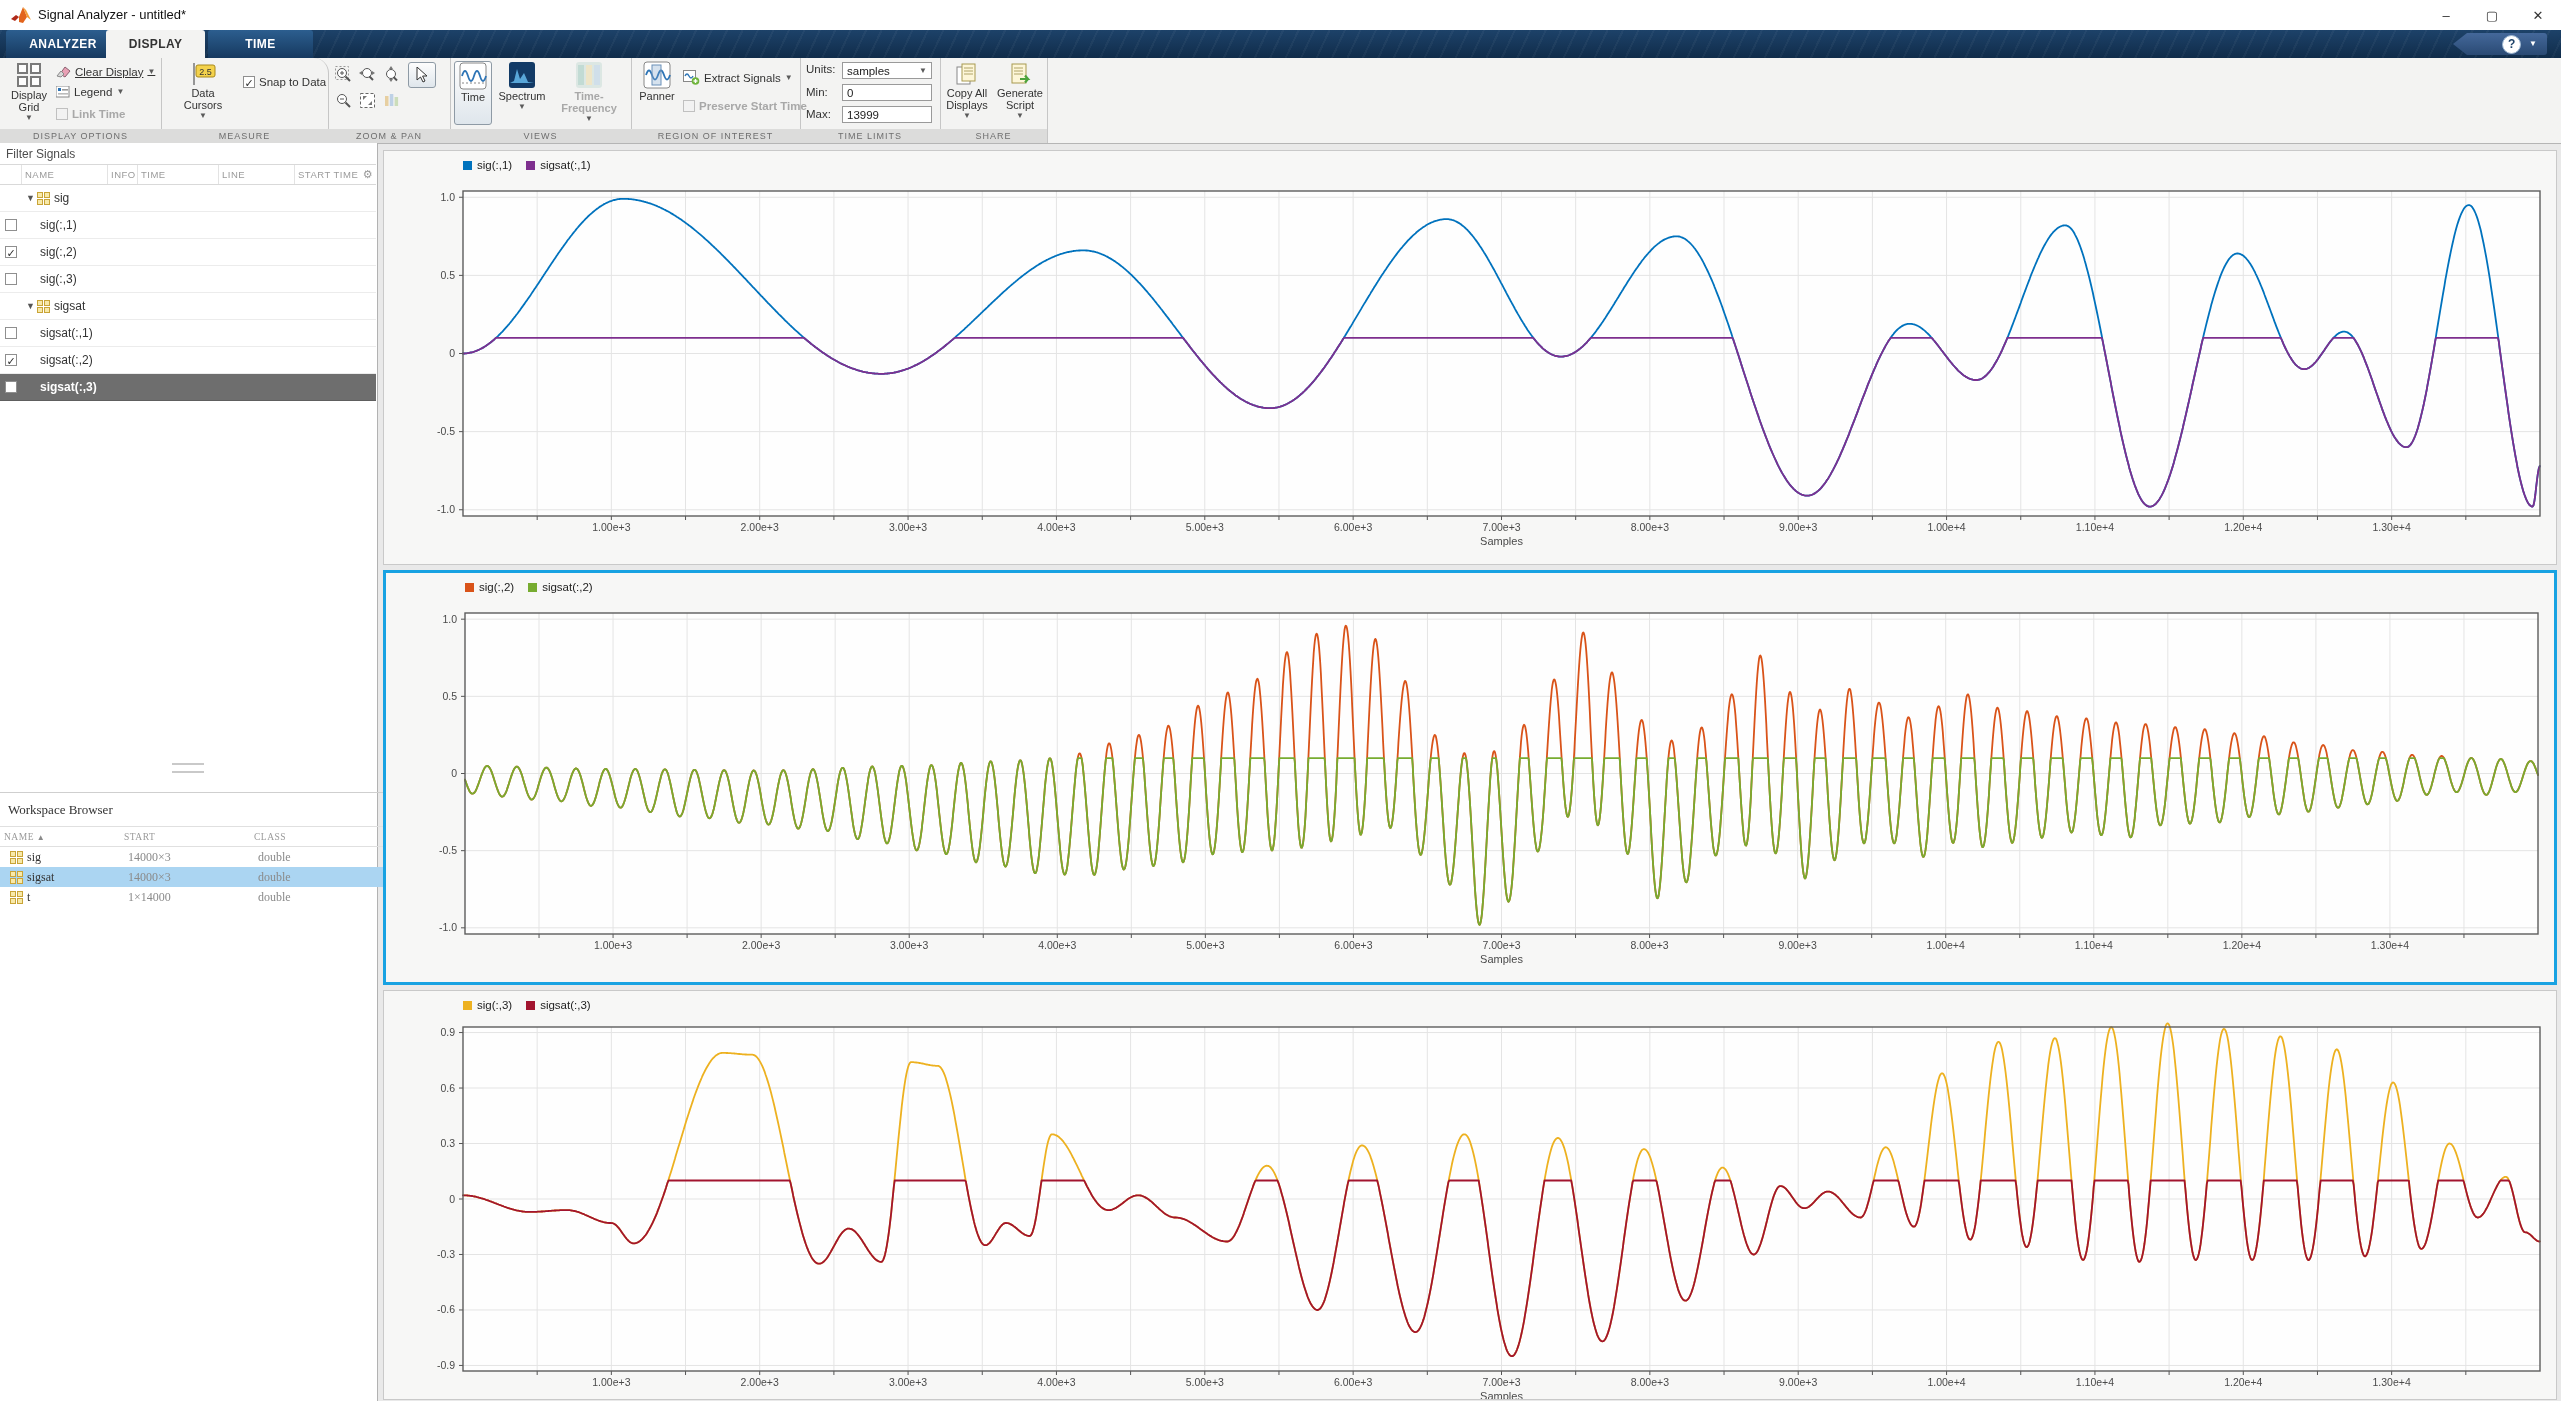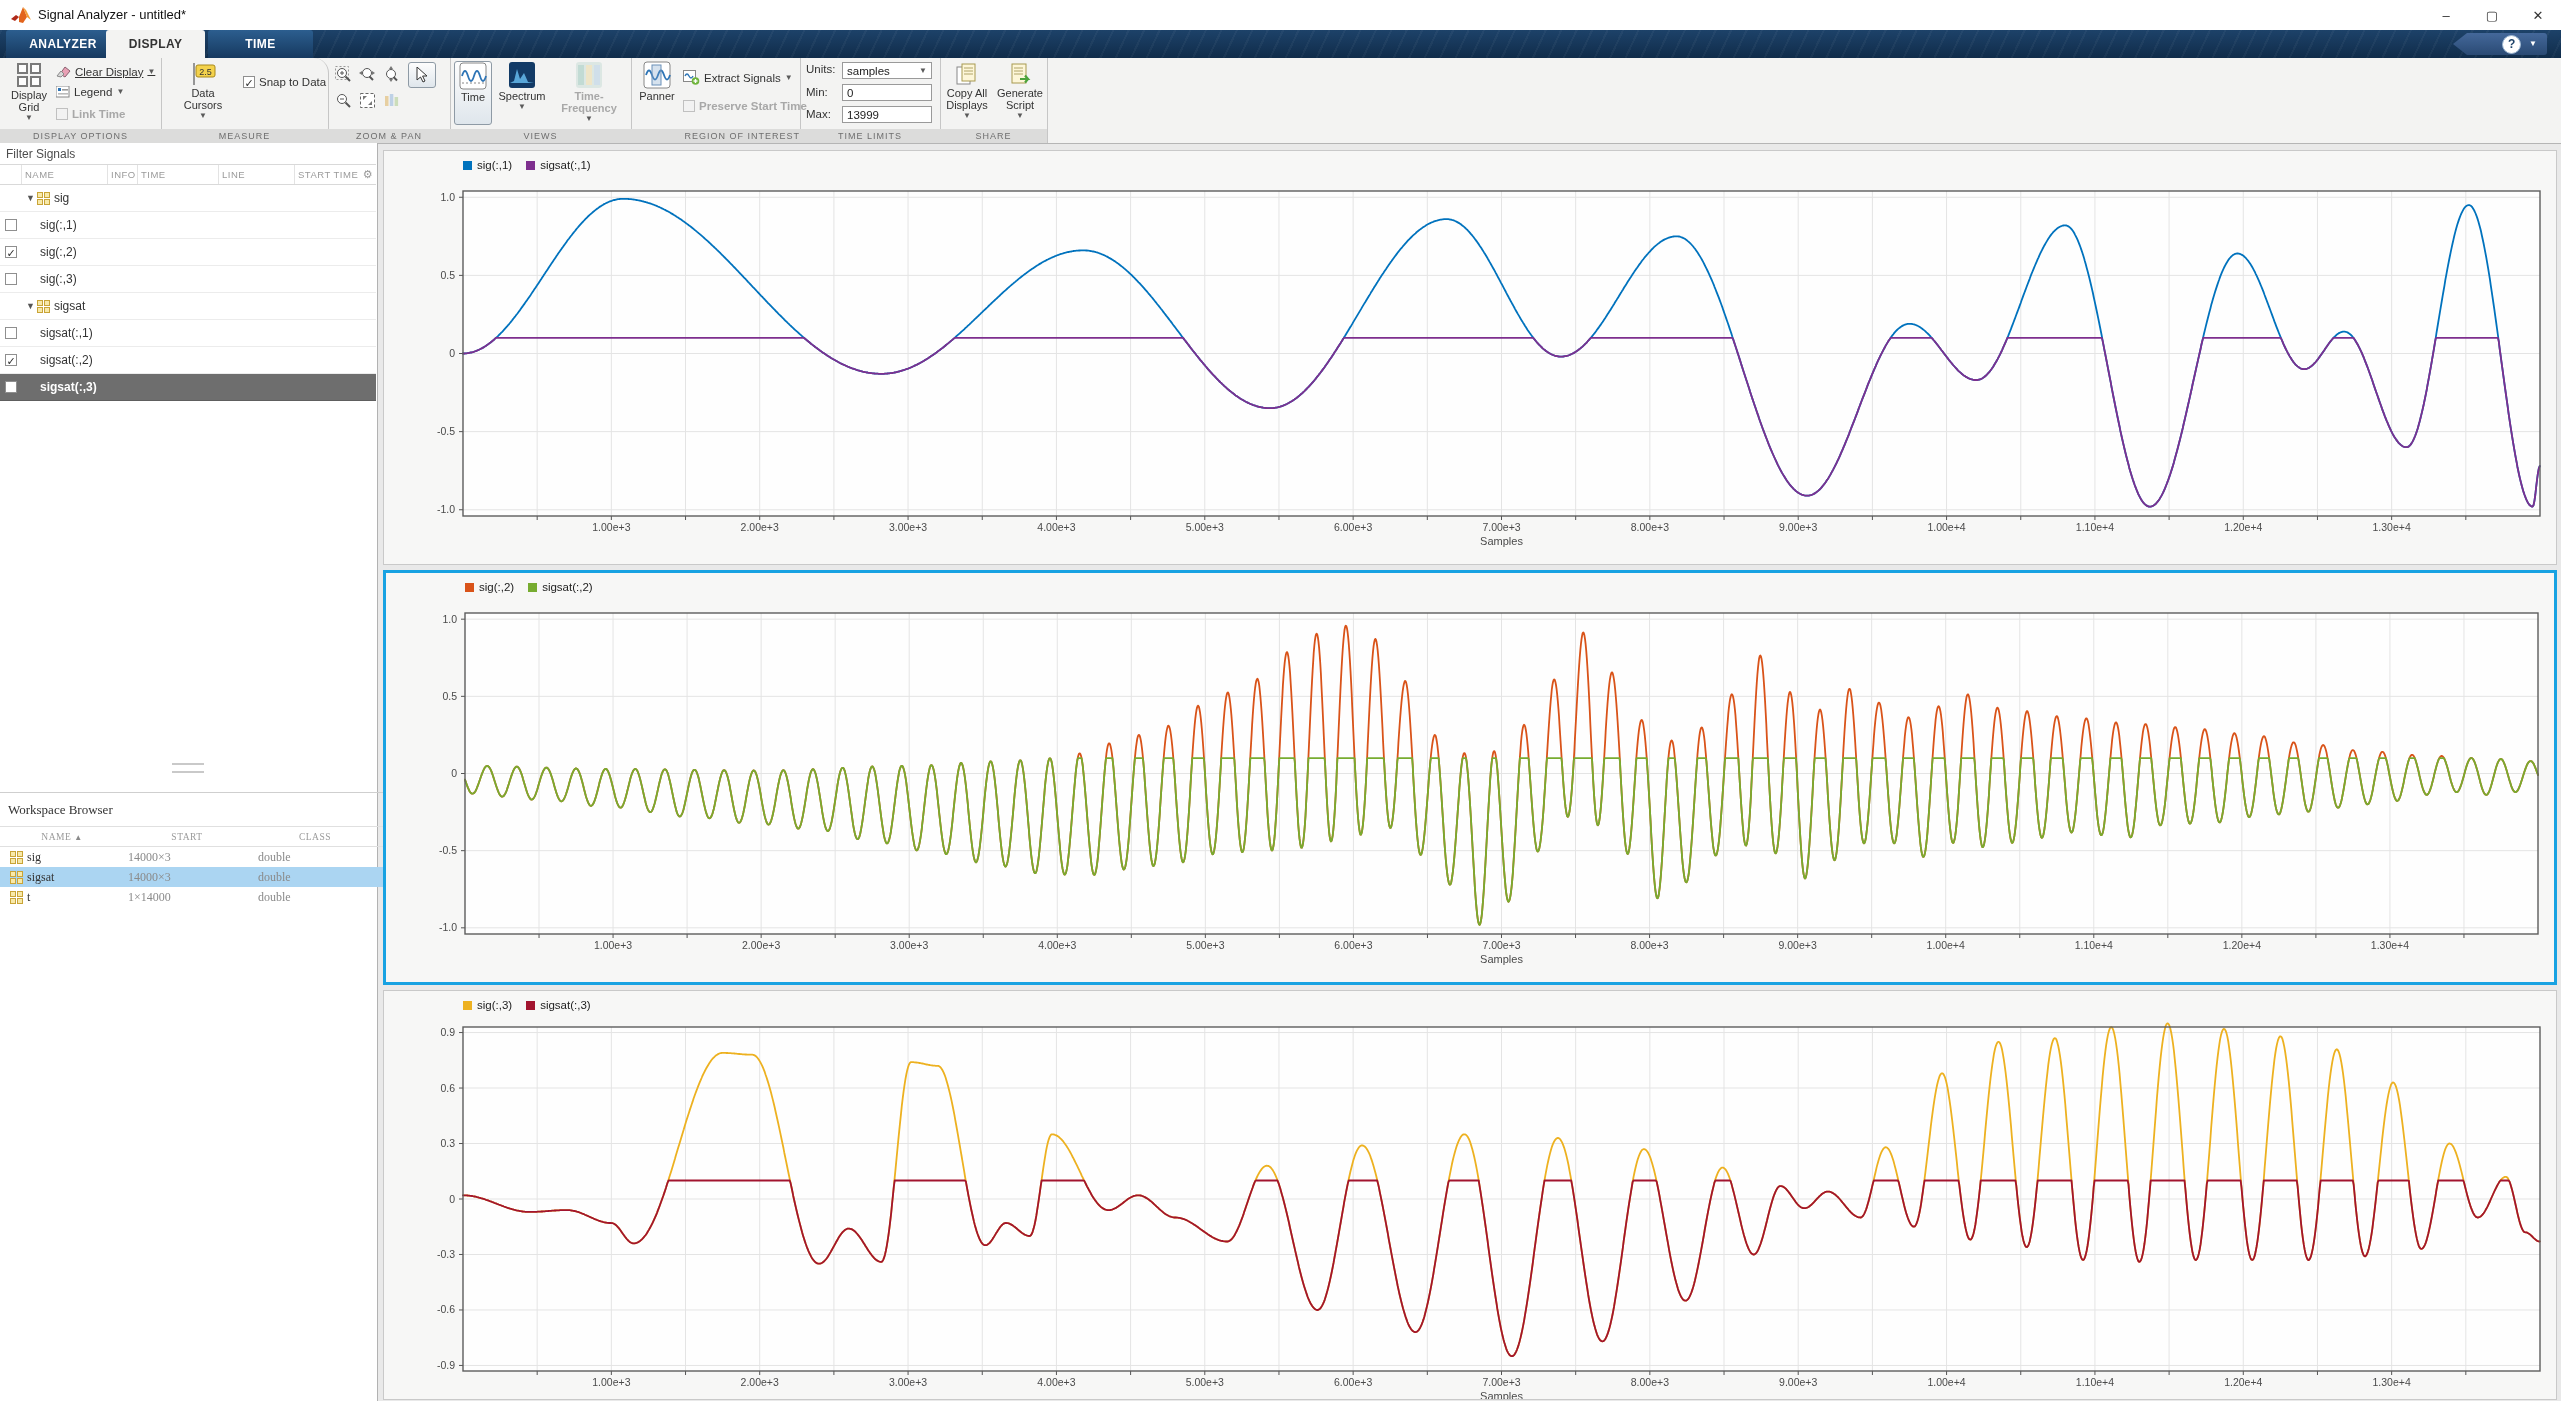--- a/index.html
+++ b/index.html
@@ -68,21 +68,21 @@
   .tri{font-size:9px;color:#555;margin-left:4px;}
   .gearicn{position:absolute;right:3px;top:0;font-size:11px;color:#9a9a9a;}
   
   .splitgrip{position:absolute;left:172px;top:620px;width:32px;height:6px;
      border-top:2px solid #c9c9c9;border-bottom:2px solid #c9c9c9;}
   .wsb{position:absolute;left:0;top:649px;width:408px;font-family:Liberation Serif, serif;}
   .wsb-title{font-size:13px;color:#333;padding:9px 0 8px 8px;border-top:1px solid #cfcfcf;}
   .wshead,.wsrow{display:grid;grid-template-columns:120px 130px 126px;align-items:center;}
   .wshead{height:19px;font-size:9.5px;color:#9a9a9a;letter-spacing:.5px;
      border-top:1px solid #e0e0e0;border-bottom:1px solid #e0e0e0;}
-  .wshead > div{padding-left:4px;text-align:center;}
+  .wshead > div{padding-left:4px;}
   .wsrow{height:20px;font-size:12px;color:#333;}
   .wsrow .dim{color:#8a8a8a;}
   .wsrow.selrow2{background:#abd5f2;}
   .wsrow > div{padding-left:8px;display:flex;align-items:center;}
   
   .display{position:absolute;left:383px;width:2174px;background:#f7f7f6;
      border:1px solid #c9c9c9;box-sizing:border-box;}
   .display.selected{border:3px solid #18a2e2;}
   .legendrow{position:absolute;left:79px;top:8px;display:flex;gap:14px;align-items:center;
      font-size:11.5px;color:#222;}
@@ -323,21 +323,21 @@
       </svg>
       <span>Generate Script</span>
       <span class="caret">▼</span>
     </div>
   </div>
 
   <div class="seclabel" style="width:161px;left:0;">DISPLAY OPTIONS</div>
   <div class="seclabel" style="width:167px;left:161px;">MEASURE</div>
   <div class="seclabel" style="width:122px;left:328px;">ZOOM &amp; PAN</div>
   <div class="seclabel" style="width:181px;left:450px;">VIEWS</div>
-  <div class="seclabel" style="width:169px;left:631px;text-align:right;">REGION OF INTEREST</div>
+  <div class="seclabel" style="width:169px;left:631px;">REGION OF INTEREST</div>
   <div class="seclabel" style="width:140px;left:800px;">TIME LIMITS</div>
   <div class="seclabel" style="width:107px;left:940px;">SHARE</div>
 </div>
 
 <div class="leftpanel">
   <div class="fs-title">Filter Signals</div>
   <div class="ftable">
     <div class="fhead">
       <div></div>
       <div>NAME</div>

